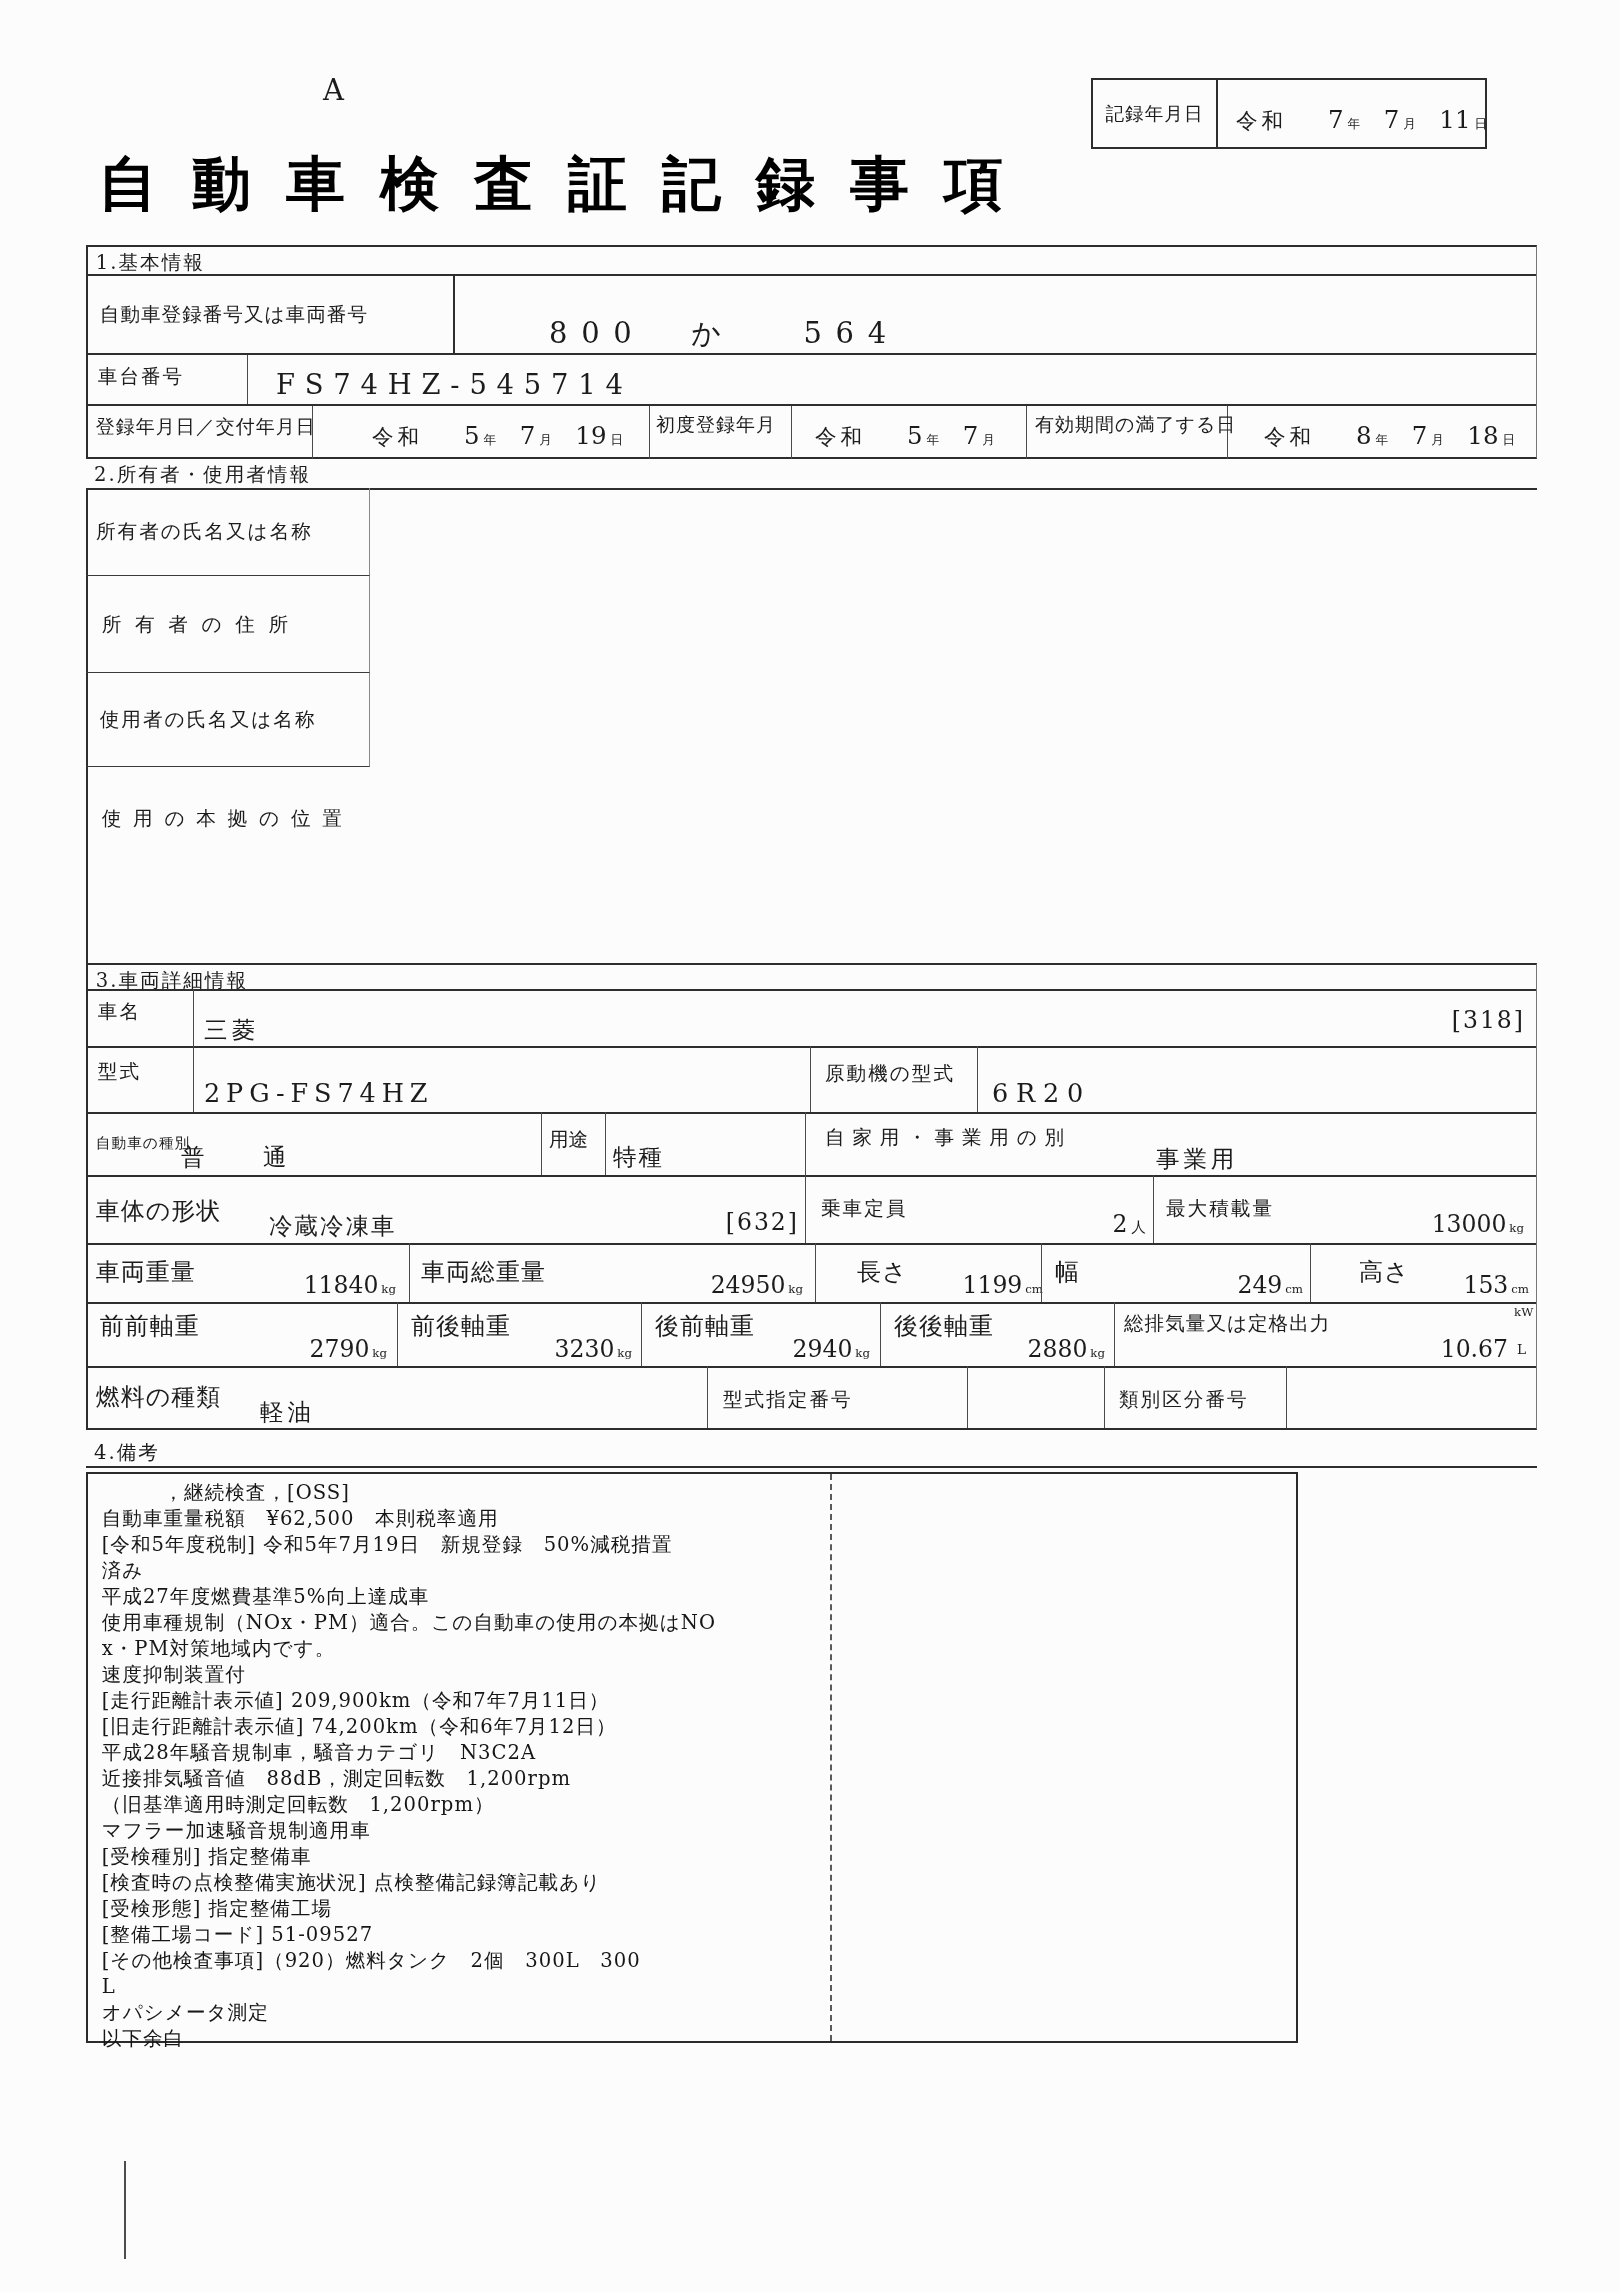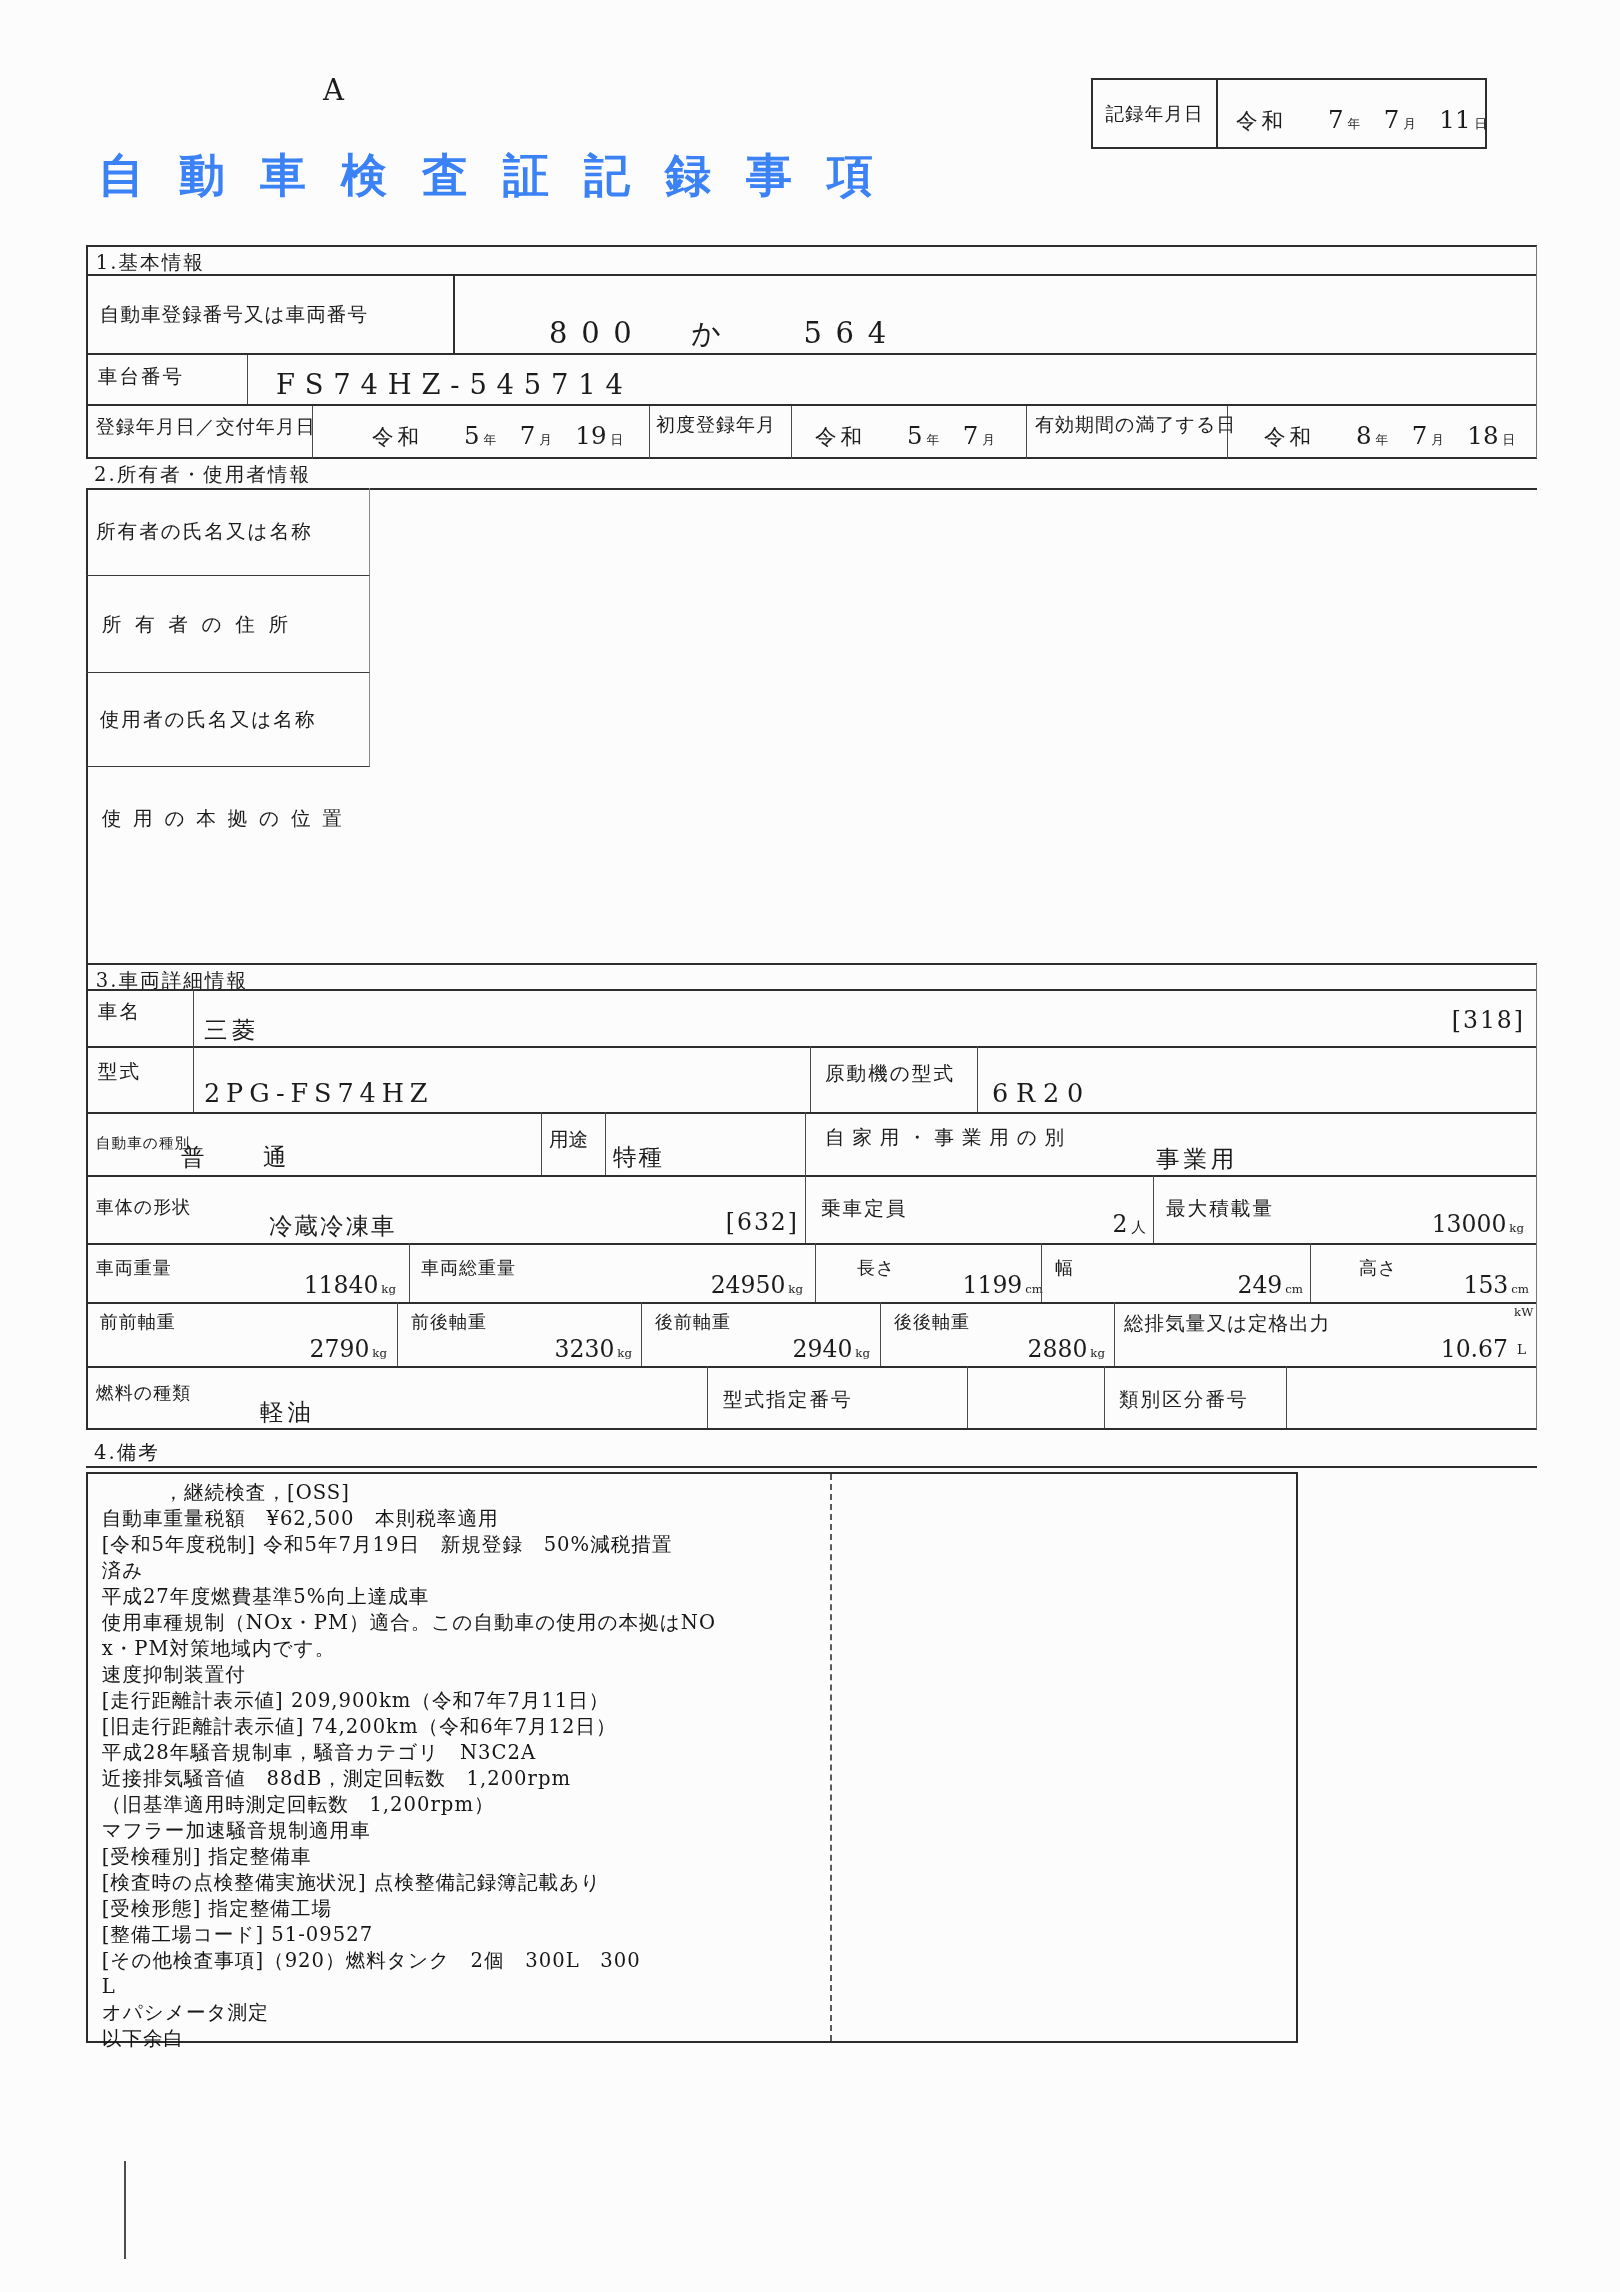--- a/index.html
+++ b/index.html
@@ -4,35 +4,35 @@
 <style>
   html,body{margin:0;padding:0;background:#888;}
   .page{position:relative;width:1620px;height:2293px;margin:0 auto;background:#fcfcfc;
         color:#1c1c1c;font-family:"DejaVu Serif","Liberation Serif",serif;overflow:hidden;}
   .abs{position:absolute;}
   .hline{position:absolute;background:#2e2e2e;height:2px;}
   .vline{position:absolute;background:#4a4a4a;width:1px;}
   .vline.bold{width:2px;background:#2e2e2e;}
   .box{position:absolute;border:2px solid #2d2d2d;box-sizing:border-box;}
   .lbl{position:absolute;font-size:19.6px;letter-spacing:2px;white-space:nowrap;}
-  .lbl-18{position:absolute;font-size:18px;letter-spacing:1px;white-space:nowrap;}
+  .lbl-18{position:absolute;font-size:24px;letter-spacing:1px;white-space:nowrap;}
   .lbl-sm{position:absolute;font-size:19px;letter-spacing:1px;white-space:nowrap;}
   .val{position:absolute;font-size:23.5px;white-space:pre;}
   .num-r{text-align:right;}
   .u{font-size:11.8px;margin-left:2.9px;letter-spacing:0;}
   .u15{font-size:14.7px;margin-left:3.9px;letter-spacing:0;}
   .jdate{position:absolute;display:flex;align-items:baseline;white-space:nowrap;}
   .jdate .era{font-size:21.6px;letter-spacing:3.9px;margin-right:41px;}
   .jdate .n{font-size:24.5px;}
   .jdate .du{font-size:12.7px;margin:0 23.5px 0 3.9px;}
   .jdate .du:last-child{margin-right:0;}
   .remarks-text{position:absolute;font-size:19.6px;line-height:26px;letter-spacing:1px;
                 white-space:pre-wrap;color:#161616;}
-  .title{position:absolute;font-size:46px;font-weight:600;letter-spacing:35px;
-         color:#3b82f6;white-space:nowrap;}
+  .title{position:absolute;font-size:59px;font-weight:600;letter-spacing:35px;
+         color:#000000;white-space:nowrap;}
   .code{position:absolute;font-size:23.5px;letter-spacing:2px;white-space:nowrap;}
 </style>
 </head>
 <body>
 
 <div class="page">
 
   <div class="abs" style="left:323px;top:73px;font-size:29px;">A</div>
 
   <div class="box" style="left:1091px;top:78px;width:396px;height:71px;">

